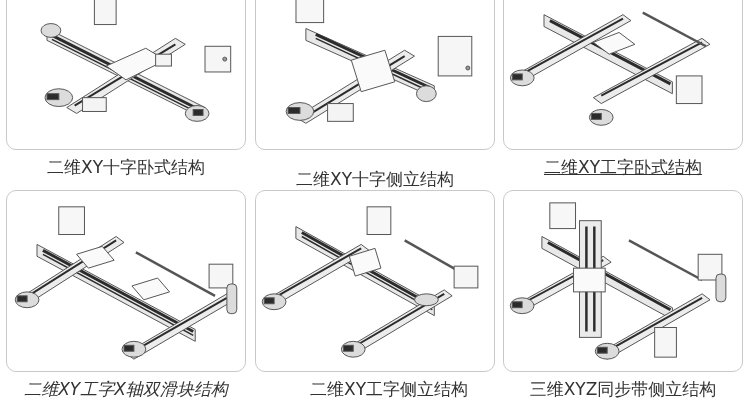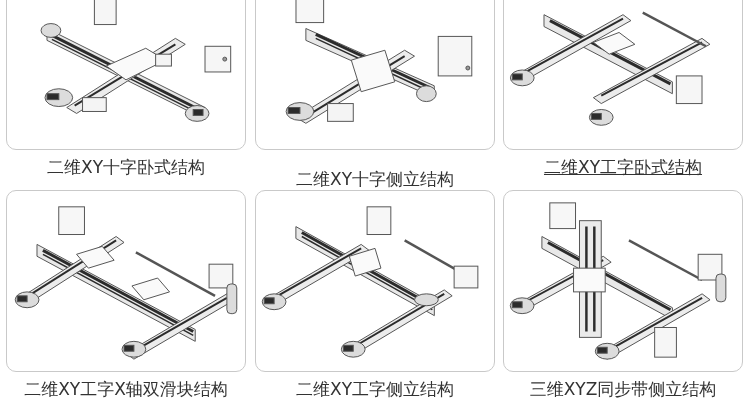--- a/index.html
+++ b/index.html
@@ -102,21 +102,21 @@
       <polygon points="126,96 152,88 164,102 138,110" fill="#fafafa"></polygon>
       <rect x="204" y="74" width="24" height="24" fill="#f6f6f6"></rect>
       <rect x="222" y="94" width="10" height="30" rx="4" fill="#dcdcdc"></rect>
       <ellipse cx="20" cy="110" rx="12" ry="8" fill="#dcdcdc"></ellipse>
       <rect x="10" y="106" width="10" height="6" fill="#2b2b2b"></rect>
       <ellipse cx="128" cy="160" rx="12" ry="8" fill="#dcdcdc"></ellipse>
       <rect x="118" y="156" width="10" height="6" fill="#2b2b2b"></rect>
     </g>
   </svg>
 </div>
-<div class="caption" style="left:1px; top:378px;">二维XY工字X轴双滑块结构</div>
+<div class="caption" style="left:1px; top:378px;font-style:italic;">二维XY工字X轴双滑块结构</div>
 
 <div class="card" style="left:255px; top:190px; width:240px; height:182px;">
   <svg viewBox="0 0 240 182">
     <g stroke="#555" stroke-width="1" fill="#f2f2f2">
       <rect x="112" y="16" width="24" height="28" fill="#f7f7f7"></rect>
       <polygon points="40,36 180,114 180,126 40,48" fill="#e8e8e8"></polygon>
       <line x1="46" y1="42" x2="178" y2="116" stroke="#2b2b2b" stroke-width="3"></line>
       <line x1="46" y1="46" x2="178" y2="120" stroke="#2b2b2b" stroke-width="1.5"></line>
       <polygon points="10,110 106,54 114,60 18,116" fill="#ececec"></polygon>
       <line x1="18" y1="108" x2="106" y2="58" stroke="#2b2b2b" stroke-width="2"></line>
@@ -126,21 +126,21 @@
       <polygon points="94,66 120,58 126,78 100,86" fill="#fafafa"></polygon>
       <ellipse cx="172" cy="110" rx="12" ry="6" fill="#dcdcdc"></ellipse>
       <ellipse cx="18" cy="112" rx="12" ry="8" fill="#dcdcdc"></ellipse>
       <rect x="8" y="108" width="10" height="6" fill="#2b2b2b"></rect>
       <ellipse cx="98" cy="160" rx="12" ry="8" fill="#dcdcdc"></ellipse>
       <rect x="88" y="156" width="10" height="6" fill="#2b2b2b"></rect>
       <rect x="200" y="76" width="24" height="22" fill="#f6f6f6"></rect>
     </g>
   </svg>
 </div>
-<div class="caption" style="left:250px; top:378px;">二维XY工字侧立结构</div>
+<div class="caption" style="left:264px; top:378px;">二维XY工字侧立结构</div>
 
 <div class="card" style="left:503px; top:190px; width:240px; height:182px;">
   <svg viewBox="0 0 240 182">
     <g stroke="#555" stroke-width="1" fill="#f2f2f2">
       <rect x="46" y="12" width="26" height="26" fill="#f7f7f7"></rect>
       <polygon points="38,46 170,118 170,130 38,58" fill="#e8e8e8"></polygon>
       <line x1="44" y1="52" x2="168" y2="120" stroke="#2b2b2b" stroke-width="3"></line>
       <polygon points="10,116 100,66 108,72 18,122" fill="#ececec"></polygon>
       <line x1="18" y1="114" x2="100" y2="70" stroke="#2b2b2b" stroke-width="2"></line>
       <polygon points="96,164 200,104 208,110 104,170" fill="#ececec"></polygon>

